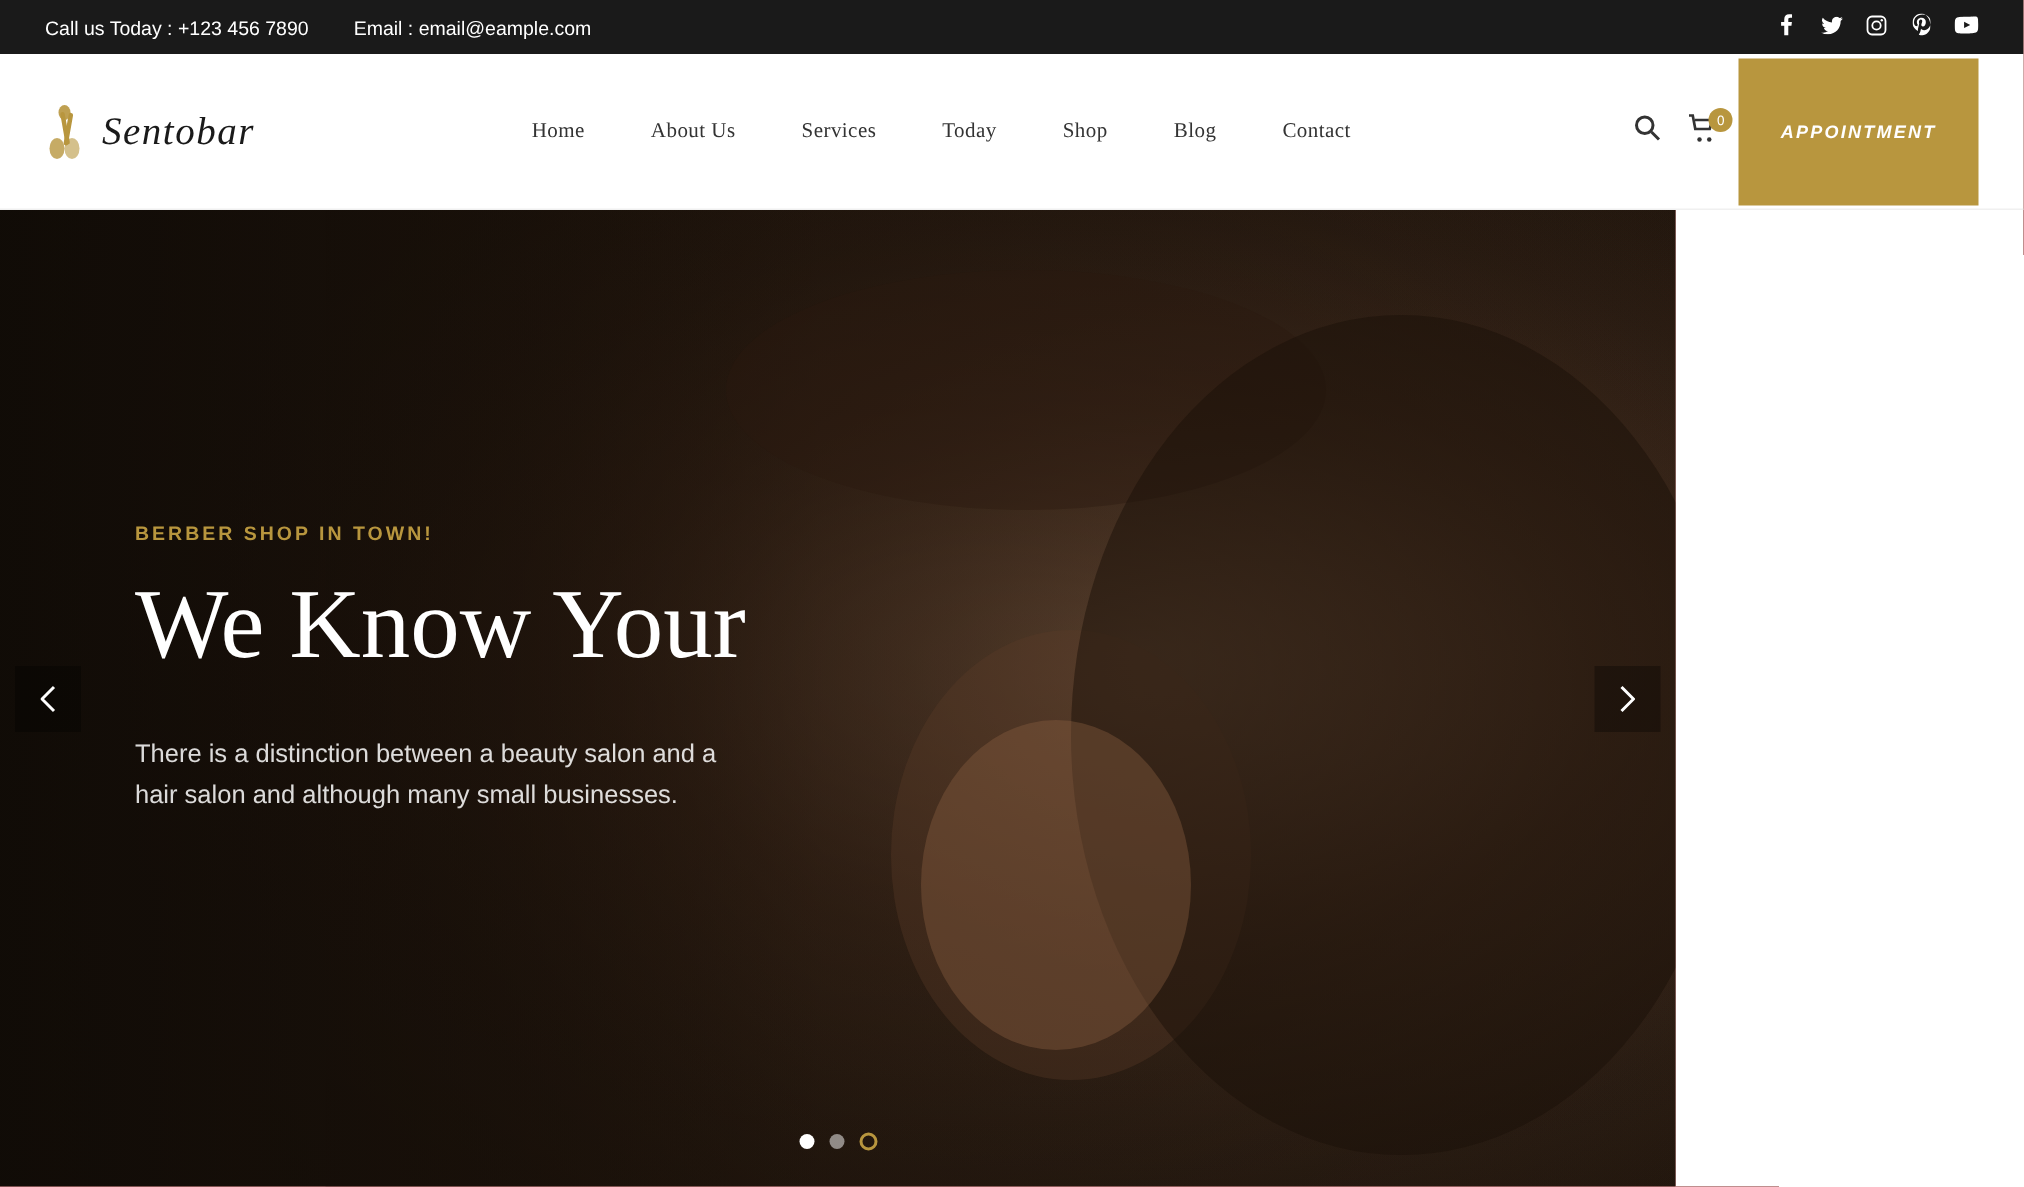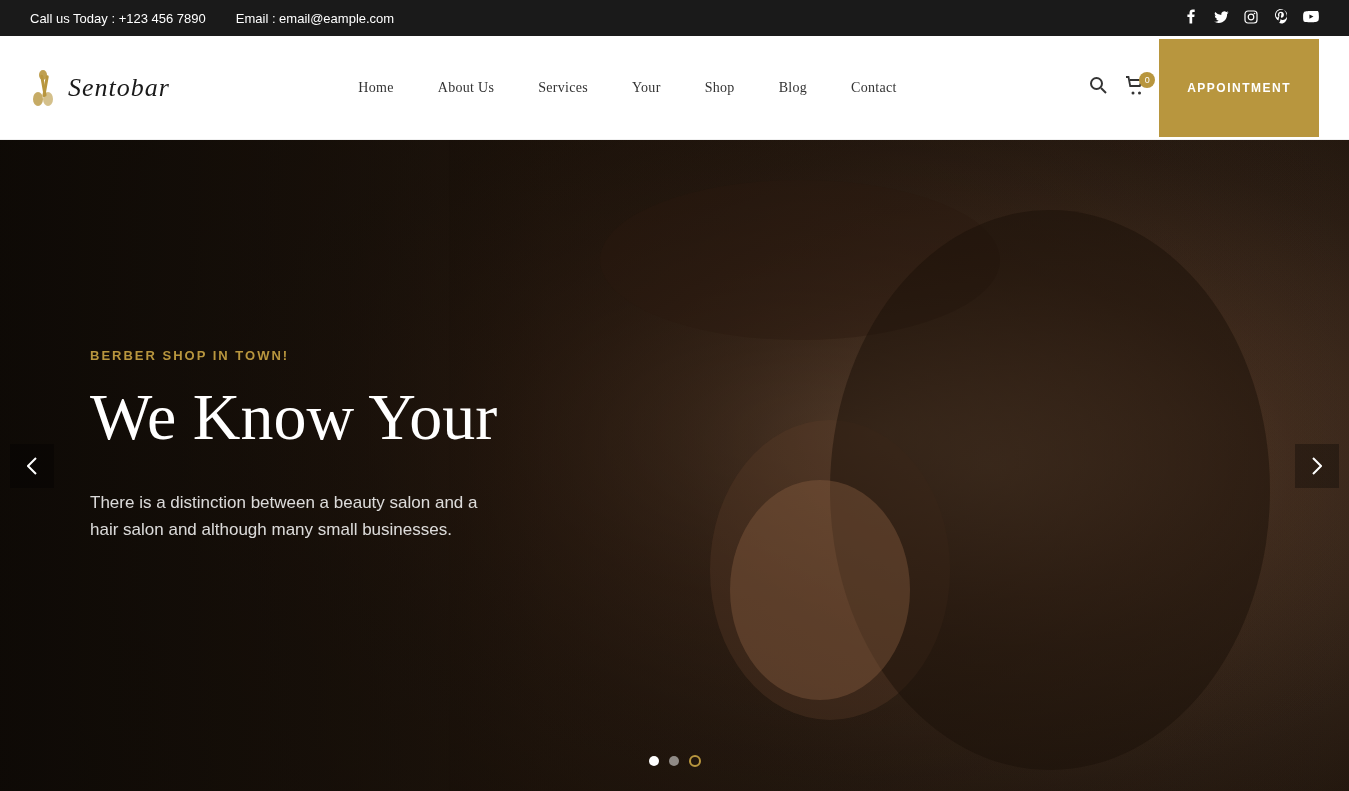--- a/index.html
+++ b/index.html
@@ -104,26 +104,27 @@
       font-family: Arial, sans-serif;
       font-size: 12px;
       font-weight: bold;
       letter-spacing: 1.5px;
       padding: 2px 28px;
       height: 98px;
       border: none;
       cursor: pointer;
       text-transform: uppercase;
       white-space: nowrap;
+      font-style: italic;
     }
 
     
     .hero {
       position: relative;
-      width: 1349px;
+      width: 1117px;
       height: 651px;
       overflow: hidden;
       background: #7f1d1d;
     }
     .hero-bg {
       position: absolute;
       inset: 0;
       background:
         
         linear-gradient(to right, rgba(20,16,12,0.72) 0%, rgba(30,22,15,0.3) 45%, rgba(40,30,20,0.1) 100%);
@@ -314,21 +315,21 @@
         <ellipse cx="13" cy="10" rx="4" ry="5" opacity="0.9"></ellipse>
       </g>
     </svg>
     <span class="logo-text">Sentobar</span>
   </div>
 
   <nav class="nav">
     <a class="nav-item">Home</a>
     <a class="nav-item">About Us</a>
     <a class="nav-item">Services</a>
-    <a class="nav-item">Your</a>
+    <a class="nav-item">Today</a>
     <a class="nav-item">Shop</a>
     <a class="nav-item">Blog</a>
     <a class="nav-item">Contact</a>
   </nav>
 
   <div class="nav-right">
     <span class="nav-icon">
       <svg width="18" height="18" viewBox="0 0 18 18" fill="none" stroke="#333" stroke-width="2">
           <circle cx="7.5" cy="7.5" r="5.5"></circle>
           <line x1="12" y1="12" x2="17" y2="17"></line>

